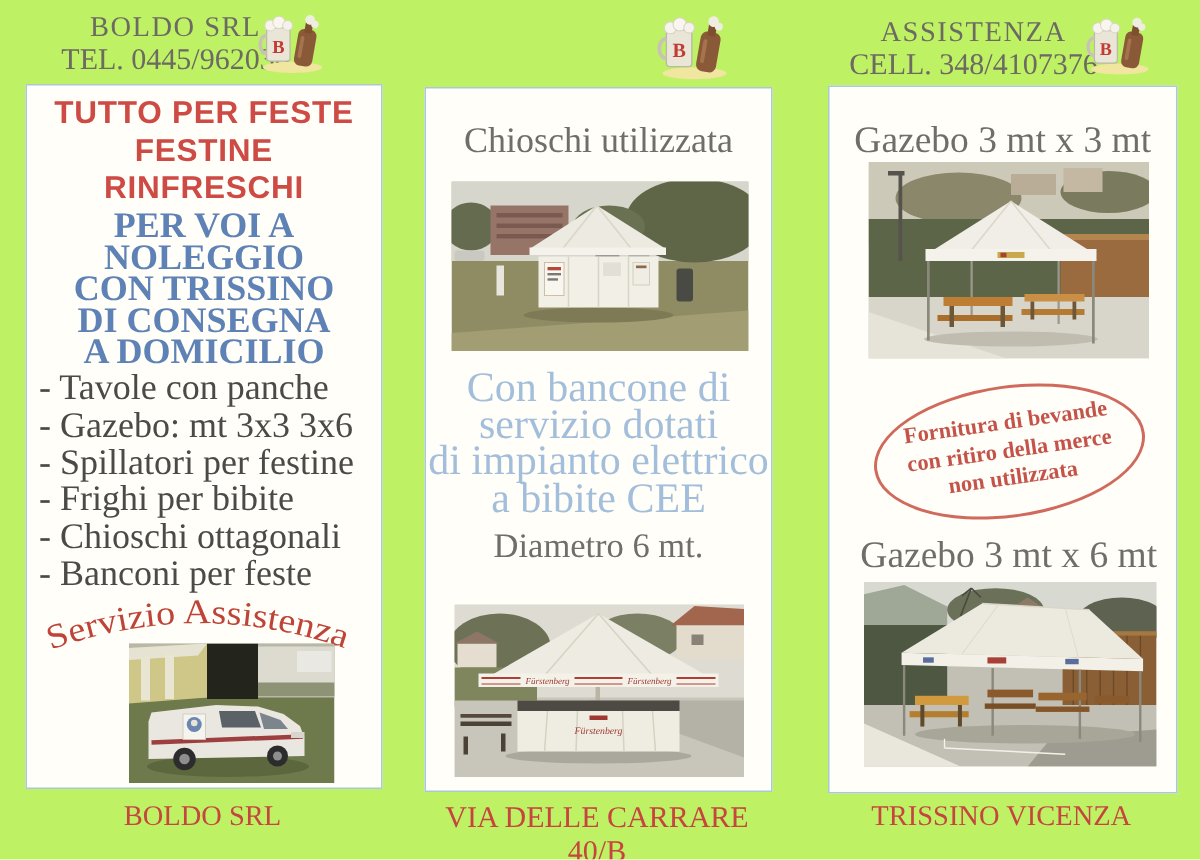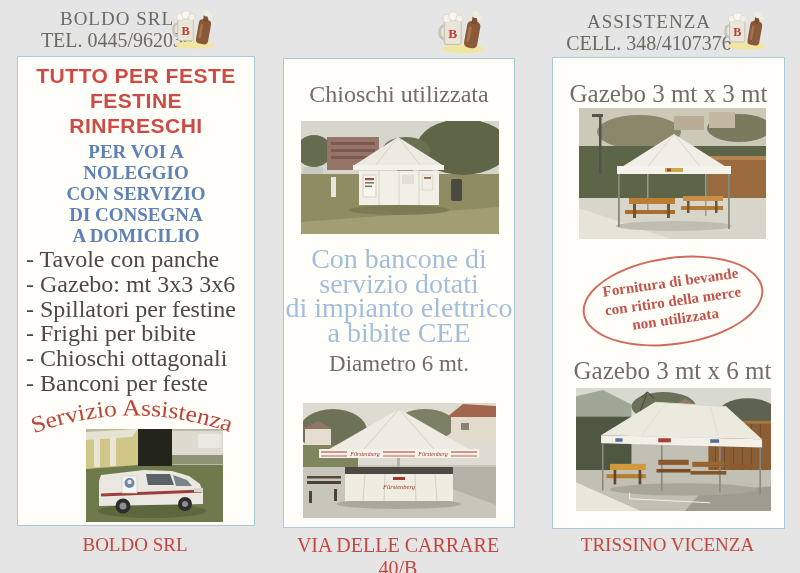--- a/index.html
+++ b/index.html
@@ -1,18 +1,18 @@
 <!DOCTYPE html>
 <html><head>
 <meta charset="utf-8">
 <style>
   html,body{margin:0;padding:0;background:#ffffff;}
   .page{
     position:relative;width:800px;height:573px;overflow:hidden;
-    background:#e5e5e5;
+    background:#bef264;
     font-family:"Liberation Serif",serif;
   }
   
   .col-header{position:absolute;text-align:center;color:#6d6963;line-height:1.12;}
   .hdr-left{left:8px;top:8px;width:218px;}
   .hdr-right{left:540px;top:11px;width:218px;}
   .hline1{font-size:19px;letter-spacing:1px;}
   .hline2{font-size:20px;}
   .logo{position:absolute;}
   .logo svg{display:block;width:100%;height:100%;}
@@ -22,21 +22,21 @@
   
   .panel-box{position:absolute;border:1px solid #a9c9d4;background:#fffef9;}
   .box-left{left:17px;top:56px;width:236px;height:468px;}
   .box-mid{left:283px;top:58px;width:230px;height:468px;}
   .box-right{left:552px;top:57px;width:231px;height:470px;}
   
   .lp-red{position:absolute;left:0;top:6px;width:100%;text-align:center;
     font-family:"Liberation Sans",sans-serif;font-weight:bold;
     font-size:21px;line-height:25px;color:#cd4a45;letter-spacing:0.5px;}
   .lp-blue{position:absolute;left:0;top:84px;width:100%;text-align:center;
-    font-weight:bold;font-size:19px;line-height:21px;color:#5e82b6;}
+    font-weight:bold;font-size:24px;line-height:21px;color:#5e82b6;}
   .lp-list{position:absolute;left:8px;top:190px;width:224px;
     font-size:24px;line-height:24.8px;color:#4b4a46;}
   .lp-arch{position:absolute;left:8px;top:336px;width:215px;height:44px;}
   .lp-photo{position:absolute;left:68px;top:372px;width:137px;height:93px;}
   
   .mp-title{position:absolute;left:0;top:22px;width:100%;text-align:center;
     font-size:24px;color:#716e69;}
   .mp-photo1{position:absolute;left:17px;top:62px;width:198px;height:113px;}
   .mp-blue{position:absolute;left:0;top:188px;width:100%;text-align:center;
     font-size:28px;line-height:24.5px;color:#a3bedb;}
@@ -92,21 +92,21 @@
 
   <div class="panel-box box-left">
     <div class="lp-red">
       <div>TUTTO PER FESTE</div>
       <div>FESTINE</div>
       <div>RINFRESCHI</div>
     </div>
     <div class="lp-blue">
       <div>PER VOI A</div>
       <div>NOLEGGIO</div>
-      <div>CON SERVIZIO</div>
+      <div>CON TRISSINO</div>
       <div>DI CONSEGNA</div>
       <div>A DOMICILIO</div>
     </div>
     <div class="lp-list">
       <div>- Tavole con panche</div>
       <div>- Gazebo: mt 3x3 3x6</div>
       <div>- Spillatori per festine</div>
       <div>- Frighi per bibite</div>
       <div>- Chioschi ottagonali</div>
       <div>- Banconi per feste</div>

